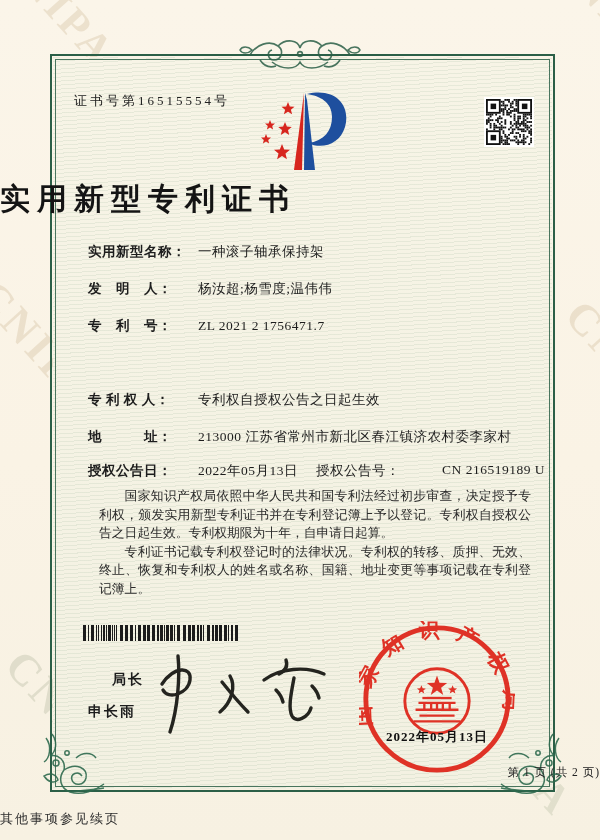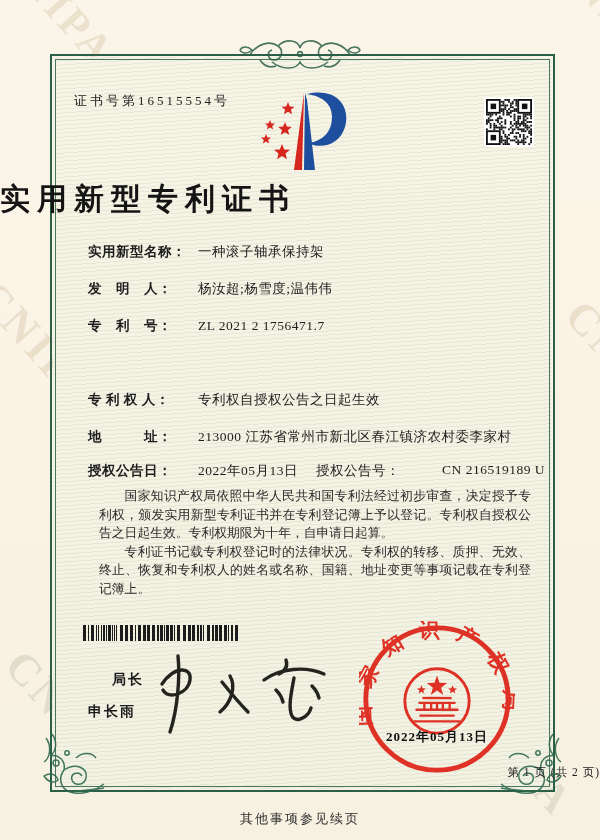--- a/index.html
+++ b/index.html
@@ -97,21 +97,21 @@
   .seal{position:absolute;left:359px;top:621px;width:156px;height:156px;}
   .seal-date{
     position:absolute;left:363px;top:728px;width:148px;text-align:center;
     font-size:13px;font-weight:bold;color:#111;letter-spacing:1px;z-index:5;
   }
   .page-info{
     position:absolute;left:0;top:765px;width:600px;text-align:right;
     font-size:11.5px;color:#222;letter-spacing:1px;
   }
   .continuation{
-    position:absolute;left:0;top:810px;width:600px;text-align:center;
+    position:absolute;left:0;top:810px;width:600px;
     font-size:13px;color:#2e2e2e;letter-spacing:2px;
   }
   svg{display:block;}
 </style>
 </head>
 <body>
 
 <div class="page">
 
   <span class="wm wm1">CNIPA</span>

